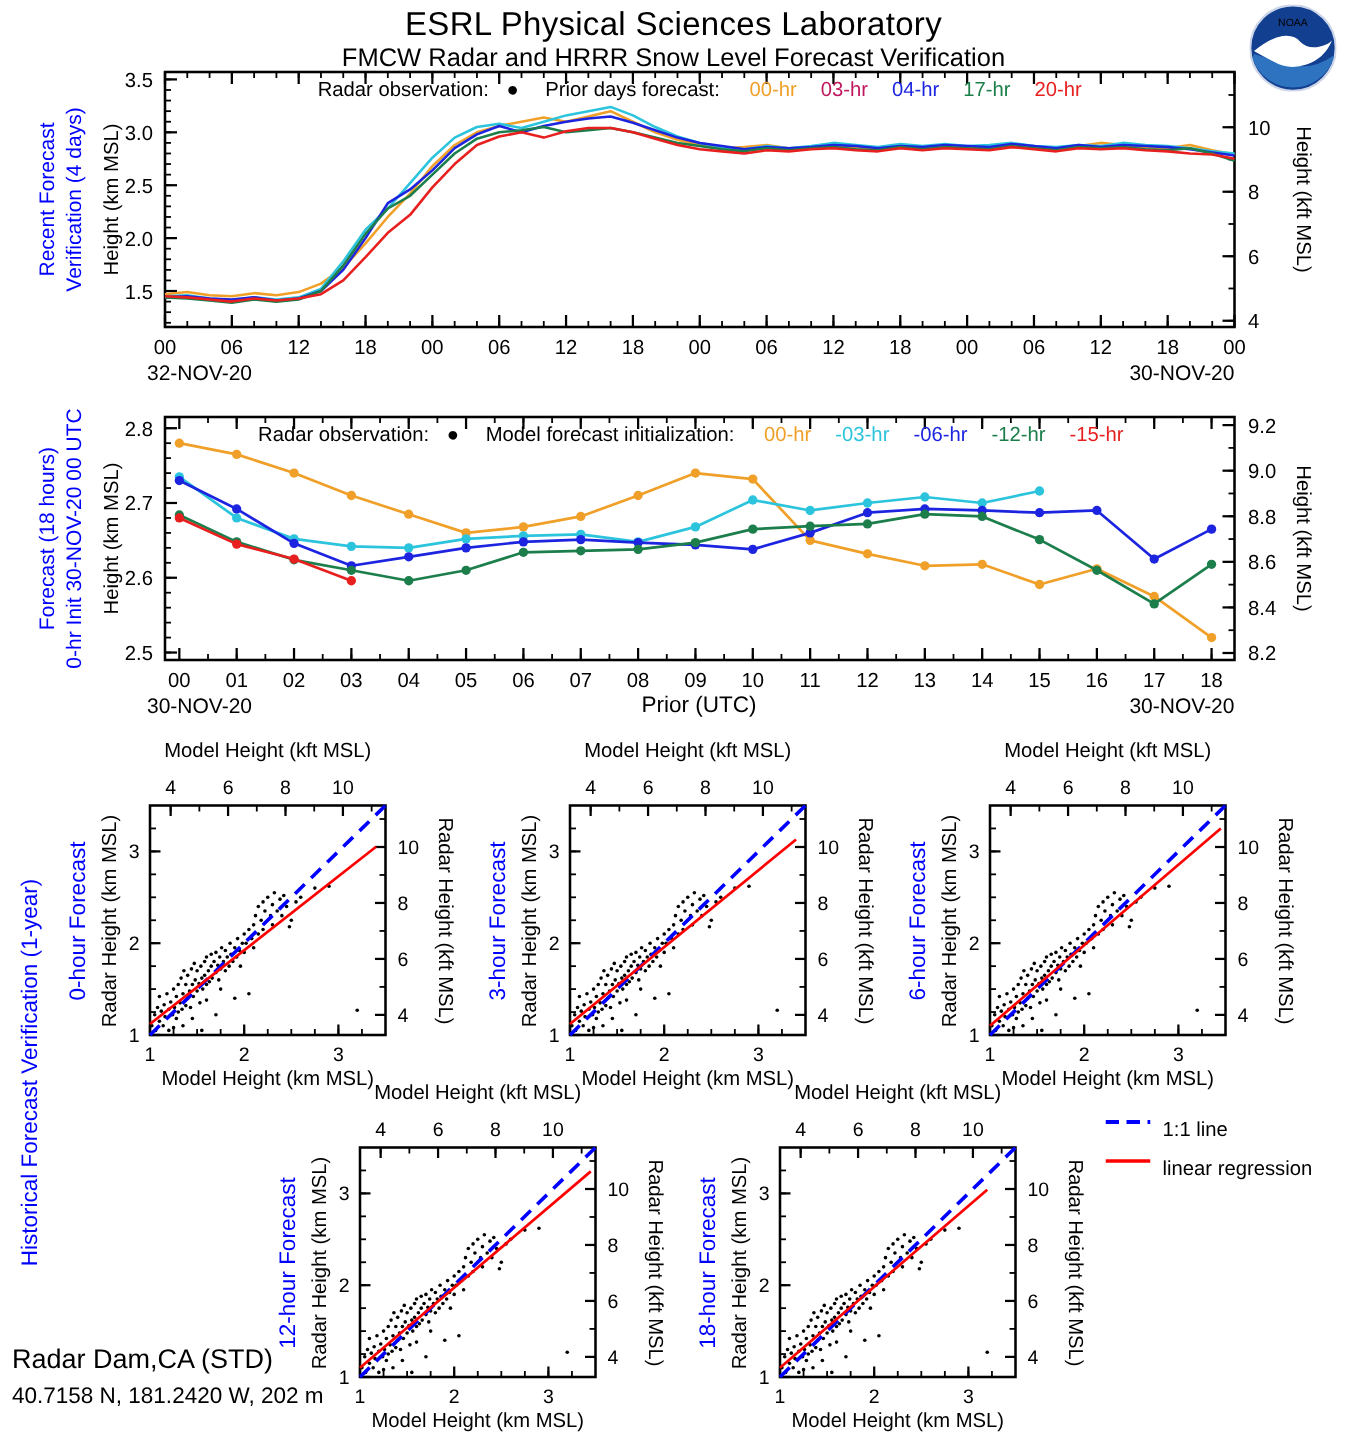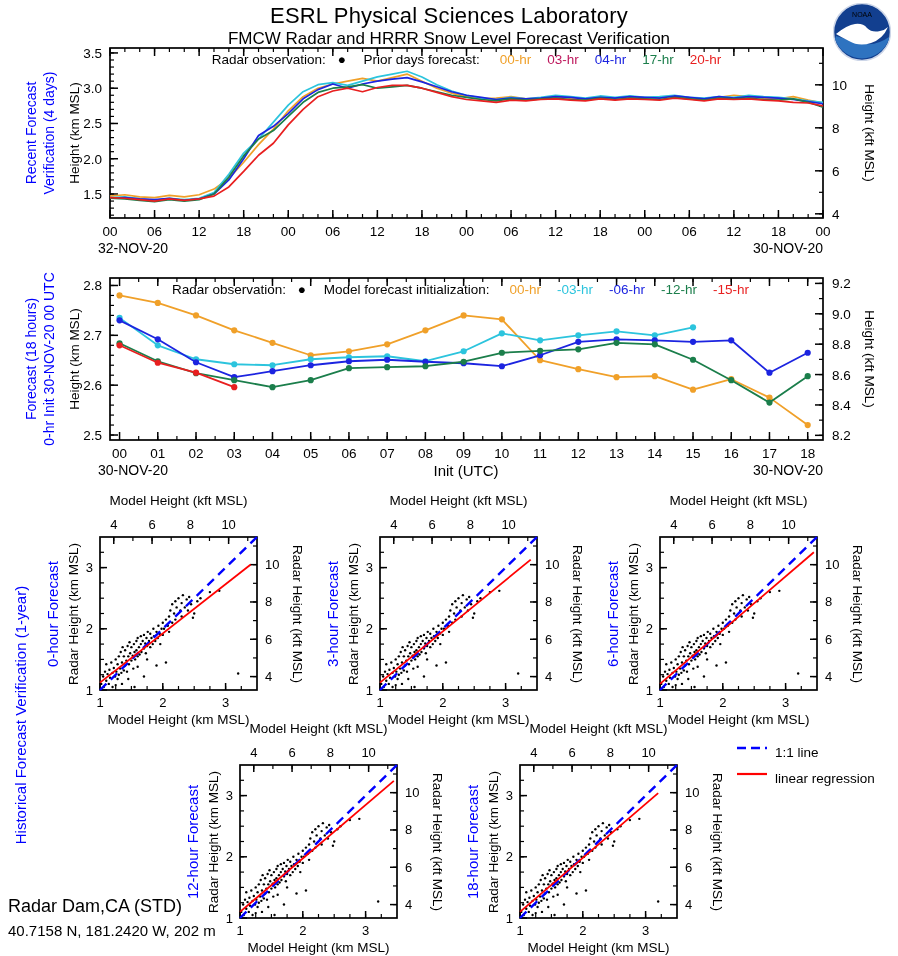--- a/index.html
+++ b/index.html
@@ -1417,21 +1417,21 @@
     <span>Prior days forecast:</span>
     <span id="p1-legend-items"><span style="margin-left: 16px; color: rgb(240, 160, 41);">00-hr</span><span style="margin-left: 16px; color: #be185d;">03-hr</span><span style="margin-left: 16px; color: rgb(28, 36, 224);">04-hr</span><span style="margin-left: 16px; color: rgb(27, 126, 75);">17-hr</span><span style="margin-left: 16px; color: rgb(232, 31, 31);">20-hr</span></span>
   </div>
 
   <div class="pl rotL blue side-label" style="left:31px;top:359px;">Forecast (18 hours)</div>
   <div class="pl rotL blue side-label" style="left:49px;top:359px;">0-hr Init 30-NOV-20 00 UTC</div>
   <div class="pl rotL axis-label" style="left:74px;top:359px;">Height (km MSL)</div>
   <div class="pl rotR axis-label" style="left:869px;top:359px;">Height (kft MSL)</div>
   <div class="abs" style="left:98px;top:462px;font-size:14px;">30-NOV-20</div>
   <div class="abs" style="right:75px;top:462px;font-size:14px;">30-NOV-20</div>
-  <div class="pl ctr" style="left:466px;top:470px;font-size:15px;">Init (UTC)</div>
+  <div class="pl ctr" style="left:466px;top:470px;font-size:15px;">Prior (UTC)</div>
 
   <div class="legend-line" style="left:94px;width:713px;top:282px;margin-left:10px;">
     <span>Radar observation:</span>
     <span style="margin:0 14px 0 8px;">●</span>
     <span>Model forecast initialization:</span>
     <span id="p2-legend-items"><span style="margin-left: 16px; color: rgb(240, 160, 41);">00-hr</span><span style="margin-left: 16px; color: rgb(44, 196, 221);">-03-hr</span><span style="margin-left: 16px; color: rgb(28, 36, 224);">-06-hr</span><span style="margin-left: 16px; color: rgb(27, 126, 75);">-12-hr</span><span style="margin-left: 16px; color: rgb(232, 31, 31);">-15-hr</span></span>
   </div>
 
   <div class="pl rotL blue" style="left:20px;top:715px;font-size:15px;">Historical Forecast Verification (1-year)</div>
 

